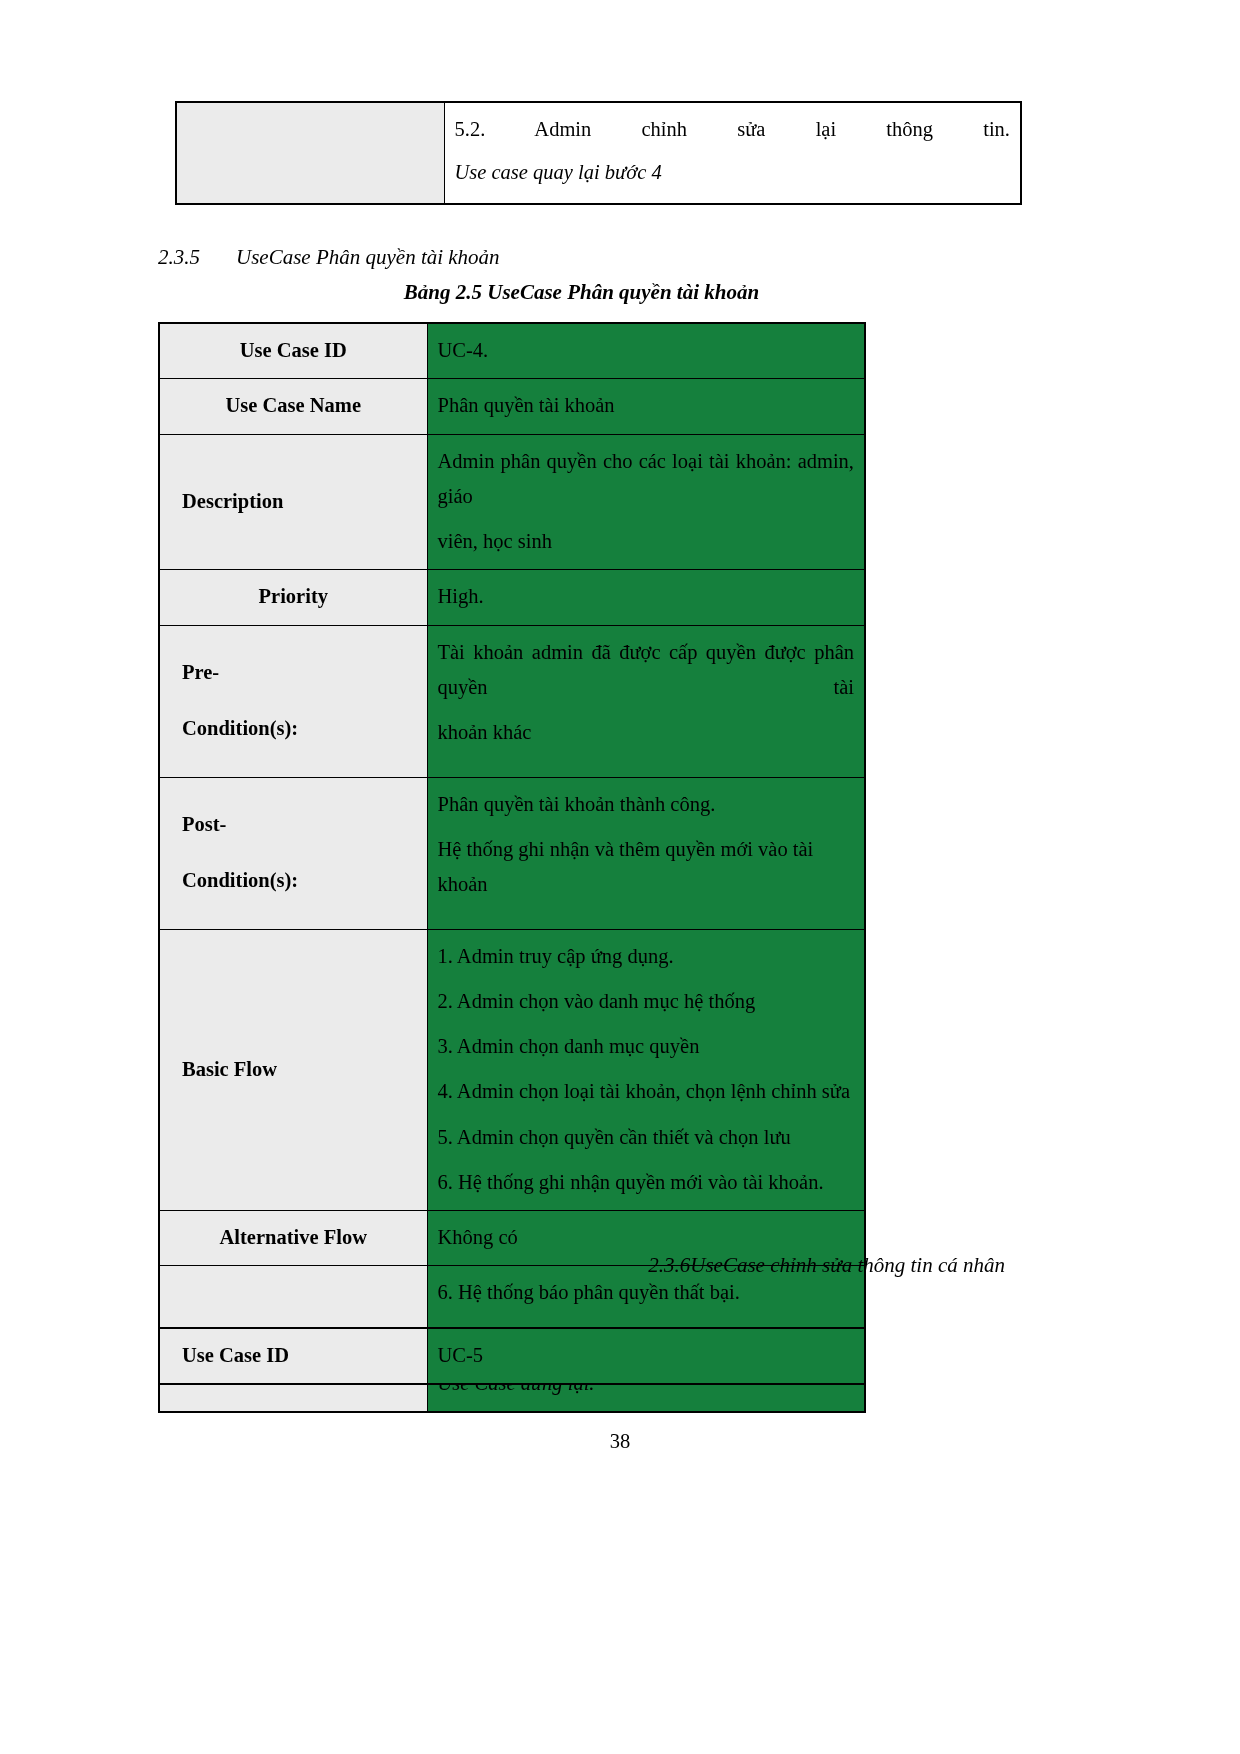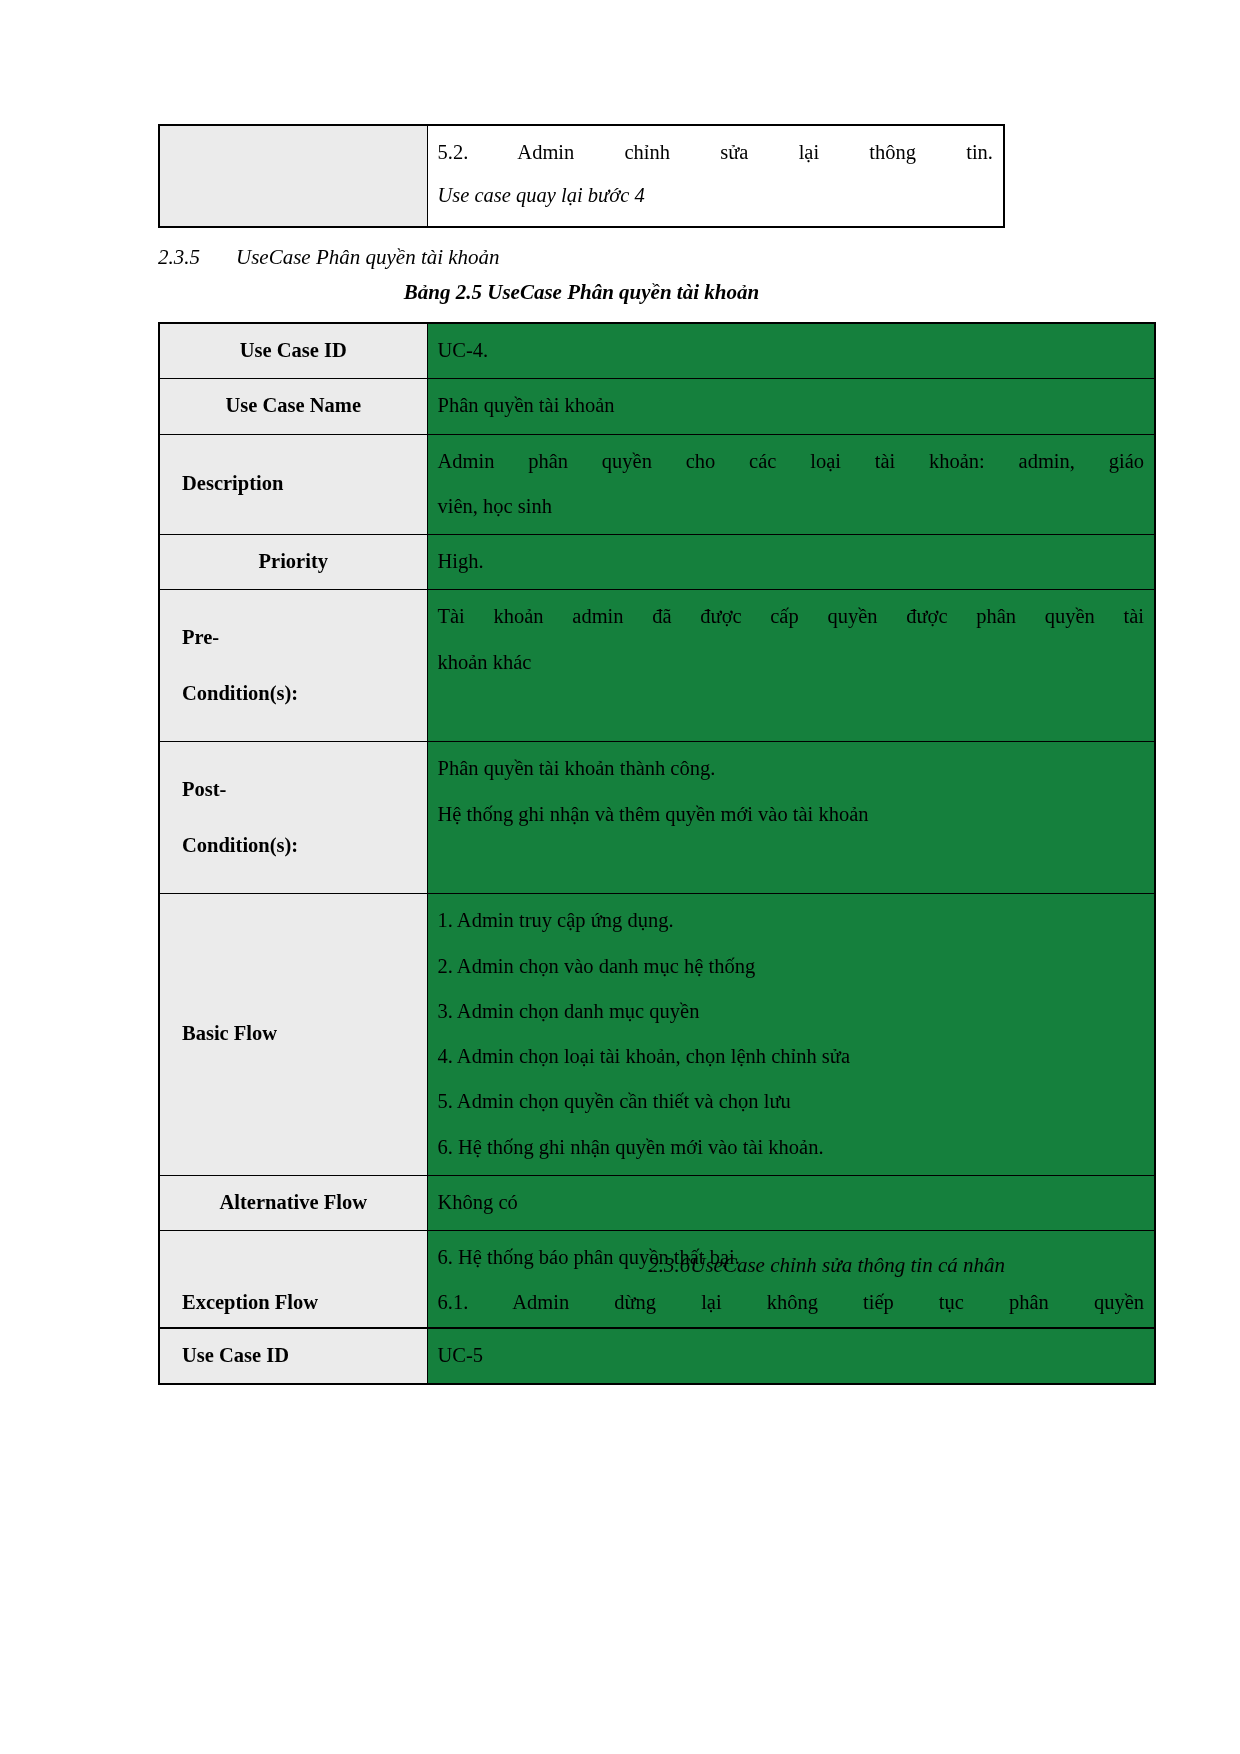--- a/index.html
+++ b/index.html
@@ -19,21 +19,21 @@
 
   .page {
     width: 1240px;
     height: 1754px;
     position: relative;
     padding: 0;
   }
 
   table.uc {
     border-collapse: collapse;
-    width: 998px;
+    width: 708px;
     table-layout: fixed;
     border: 2px solid #000;
   }
   table.uc td {
     border: 1px solid #000000;
     vertical-align: top;
     padding: 9px 10px 10px 10px;
     font-size: 20.5px;
     line-height: 1.72;
   }
@@ -58,24 +58,23 @@
     margin: 0;
   }
   table.uc td.val p + p {
     margin-top: 10px;
   }
   .ital { font-style: italic; }
 
   
   .frag-wrap {
     position: absolute;
-    left: 158px;
+    left: 175px;
     top: 101px;
     width: 1013px;
-    margin-top: 23px;
   }
   table.frag {
     border-collapse: collapse;
     width: 847px;
     table-layout: fixed;
     border: 2px solid #000;
   }
   table.frag td {
     border: 1px solid #000;
     vertical-align: top;
@@ -229,14 +228,15 @@
 
   <table class="uc" id="table-26">
     <tbody>
         <tr>
       <td class="lbl left">Use Case ID</td>
       <td class="val">UC-5</td>
     </tr>
   </tbody>
     </table>
 
+  <div class="page-number">38</div>
 
 </div>
 
 </body></html>

